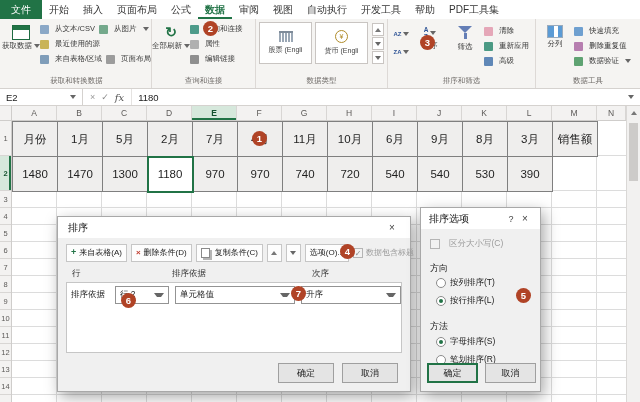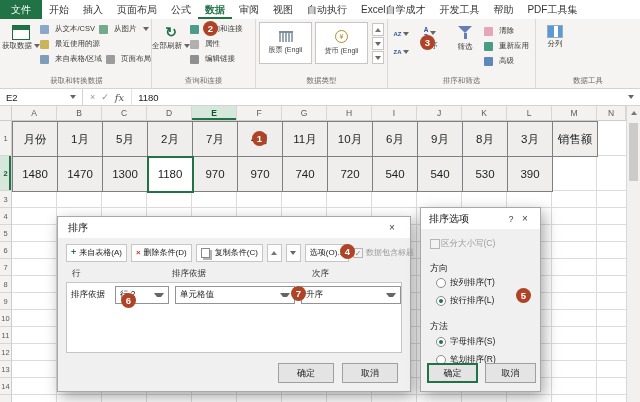--- a/index.html
+++ b/index.html
@@ -98,21 +98,21 @@
   .sd-row{display:flex;align-items:center;}
   .sd-rowlabel{width:44px;font-size:8.5px;color:#222;}
   .ddbox{height:18px;border:1px solid #939393;background:#fff;display:flex;align-items:center;padding:0 4px;font-size:8.5px;color:#222;box-sizing:border-box;}
   .ddbox .arr{margin-left:auto;padding-left:4px;}
   .dd1{width:54px;}.dd2{width:120px;margin-left:6px;}.dd3{width:100px;margin-left:6px;}
   .dlg-btns{position:absolute;bottom:8px;right:12px;display:flex;gap:8px;}
   .btn{width:56px;height:20px;background:#e4e4e4;border:1px solid #9f9f9f;font-size:9px;color:#222;display:flex;align-items:center;justify-content:center;box-sizing:border-box;}
   .btn.default{border-color:#217346;box-shadow:inset 0 0 0 1px #217346;}
   .opt-dlg{left:420px;top:207px;width:121px;height:185px;}
   .opt-dlg .dlg-title{padding:0 8px;}
-  .od-check{position:absolute;top:30px;left:9px;display:flex;gap:1px;align-items:center;font-size:8.5px;color:#9b9b9b;}
+  .od-check{position:absolute;top:30px;left:9px;display:flex;gap:9px;align-items:center;font-size:8.5px;color:#9b9b9b;}
   .od-label{position:absolute;left:9px;font-size:9px;color:#222;}
   .radio-row{position:absolute;left:15px;display:flex;align-items:center;gap:4px;font-size:8.5px;color:#222;}
   .radio{width:10px;height:10px;border:1px solid #8b8b8b;border-radius:50%;background:#fff;position:relative;box-sizing:border-box;flex:0 0 auto;}
   .radio.sel::after{content:"";position:absolute;left:2px;top:2px;width:4px;height:4px;border-radius:50%;background:#217346;}
   .opt-btns{position:absolute;bottom:8px;left:6px;display:flex;gap:7px;}
   .btn.small{width:51px;}
 
   
   .ann{position:absolute;width:15px;height:15px;border-radius:50%;background:#b04326;color:#fff;font-size:9.5px;font-weight:bold;display:flex;align-items:center;justify-content:center;z-index:30;}
   .a1{left:252px;top:131px;}.a2{left:203px;top:21px;}.a3{left:420px;top:35px;}.a4{left:340px;top:244px;}
@@ -126,21 +126,20 @@
   <div class="tabbar">
     <div class="file-tab">文件</div>
     <div class="tab">开始</div>
     <div class="tab">插入</div>
     <div class="tab">页面布局</div>
     <div class="tab">公式</div>
     <div class="tab active">数据</div>
     <div class="tab">审阅</div>
     <div class="tab">视图</div>
     <div class="tab">自动执行</div>
-    <div class="tab">Excel自学成才</div>
     <div class="tab">开发工具</div>
     <div class="tab">帮助</div>
     <div class="tab">PDF工具集</div>
   </div>
 
   <div class="ribbon">
 
     <div class="rgroup" style="width:150px">
       <div class="rg-content">
         <div class="bigbtn">
@@ -285,20 +284,35 @@
       </div>
       <div class="rg-label">排序和筛选</div>
     </div>
 
     <div class="rgroup" style="flex:1;border-right:none">
       <div class="rg-content">
         <div class="bigbtn">
           <div class="bi-split"></div>
           <div class="blabel">
               <span>分列</span>
+            </div>
+        </div>
+        <div class="minis" style="padding-top:2px">
+          <div class="mini">
+              <span class="mico ic-ff"></span>
+              <span>快速填充</span>
+            </div>
+          <div class="mini">
+              <span class="mico ic-dup"></span>
+              <span>删除重复值</span>
+            </div>
+          <div class="mini">
+              <span class="mico ic-dv"></span>
+              <span>数据验证</span>
+              <span class="tri-down"></span>
             </div>
         </div>
       </div>
       <div class="rg-label">数据工具</div>
     </div>
   </div>
 
   <div class="fbar">
     <div class="namebox">
       <span>E2</span>

